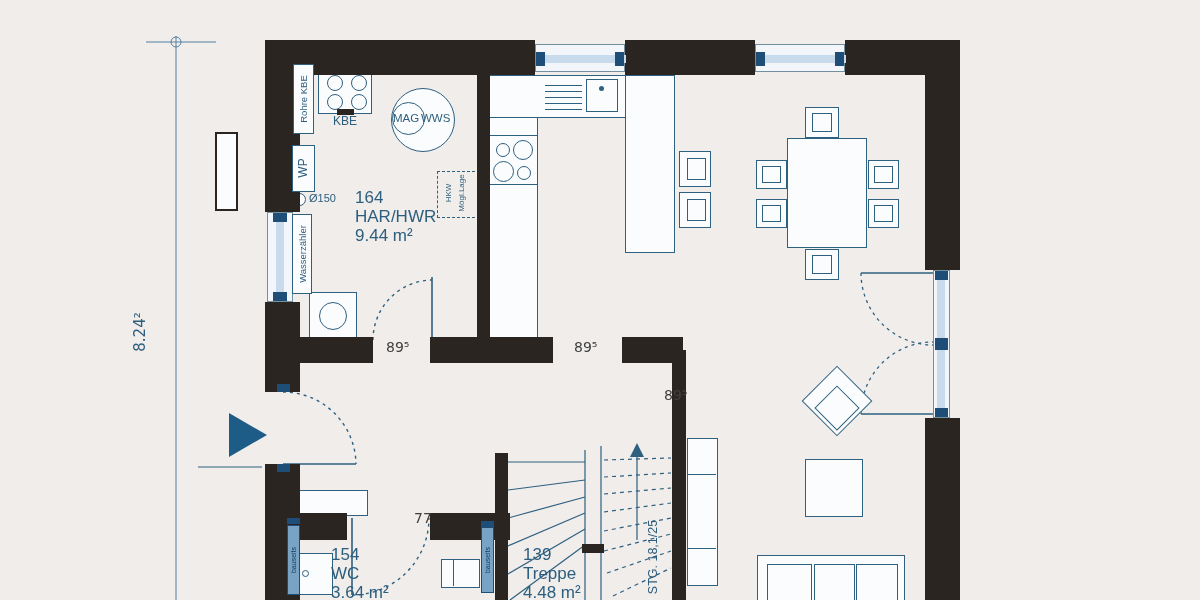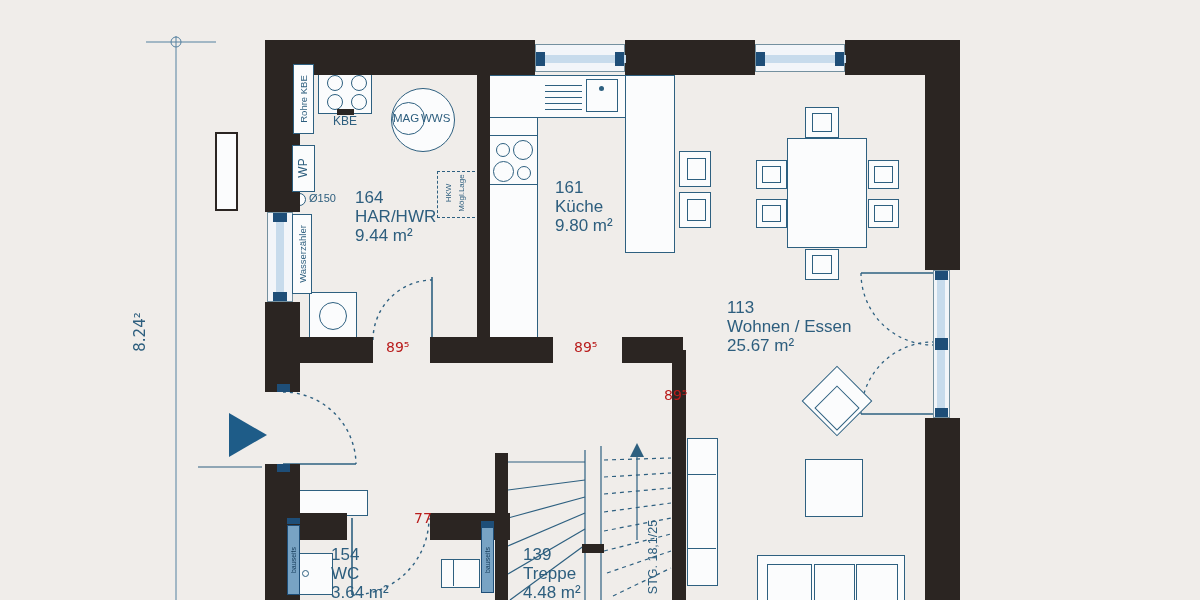--- a/index.html
+++ b/index.html
@@ -4,21 +4,21 @@
 <style>
   html,body{margin:0;padding:0;background:#e8e5e2;}
   #plan{position:relative;width:1200px;height:600px;background:#f0edea;overflow:hidden;
         font-family:"Liberation Sans","DejaVu Sans",sans-serif;}
   .w{position:absolute;background:#2b2522;z-index:3;}
   .f{position:absolute;background:#fbfcfd;border:1.5px solid #2e6080;z-index:2;box-sizing:border-box;}
   .t{border-width:1.2px;}
   .round{border-radius:50%;}
   .nb{background:transparent;}
   .lbl{position:absolute;color:#2d5e7e;font-size:17px;line-height:1.13;white-space:nowrap;z-index:5;}
-  .dl{position:absolute;color:#b91c1c;font-size:14px;white-space:nowrap;z-index:5;
+  .dl{position:absolute;color:#404040;font-size:14px;white-space:nowrap;z-index:5;
       font-family:"DejaVu Sans","Liberation Sans",sans-serif;}
   .v{position:absolute;color:#2d5e7e;white-space:nowrap;z-index:5;
      transform:translate(-50%,-50%) rotate(-90deg);}
   .vbox{position:absolute;background:#fbfcfd;border:1.2px solid #2e6080;z-index:4;box-sizing:border-box;}
   .win{position:absolute;background:#f2f5f9;border:1px solid #74909f;z-index:4;box-sizing:border-box;}
   .glass{position:absolute;background:#c7dbec;}
   .cap{position:absolute;background:#1e4e78;}
   .rad{position:absolute;background:#78a3c4;border:1px solid #1e4e78;z-index:4;box-sizing:border-box;}
   svg.lines{position:absolute;left:0;top:0;z-index:2;pointer-events:none;}
 </style>
@@ -237,30 +237,20 @@
   <span class="v" style="left:487px;top:560px;font-size:7px;color:#143a58">bauseits</span>
   <div class="cap" style="left:481px;top:521px;width:13px;height:6px;z-index:4"></div>
 
   <div style="position:absolute;left:215px;top:132px;width:23px;height:79px;background:#fbfcfd;border:2px solid #2b2522;z-index:2;box-sizing:border-box"></div>
 
   <div class="lbl" style="left:355px;top:188px">
     <div>164</div>
     <div>HAR/HWR</div>
     <div>9.44 m²</div>
   </div>
-  <div class="lbl" style="left:555px;top:178px">
-    <div>161</div>
-    <div>Küche</div>
-    <div>9.80 m²</div>
-  </div>
-  <div class="lbl" style="left:727px;top:298px">
-    <div>113</div>
-    <div>Wohnen / Essen</div>
-    <div>25.67 m²</div>
-  </div>
   <div class="lbl" style="left:331px;top:545px">
     <div>154</div>
     <div>WC</div>
     <div>3.64 m²</div>
   </div>
   <div class="lbl" style="left:523px;top:545px">
     <div>139</div>
     <div>Treppe</div>
     <div>4.48 m²</div>
   </div>

